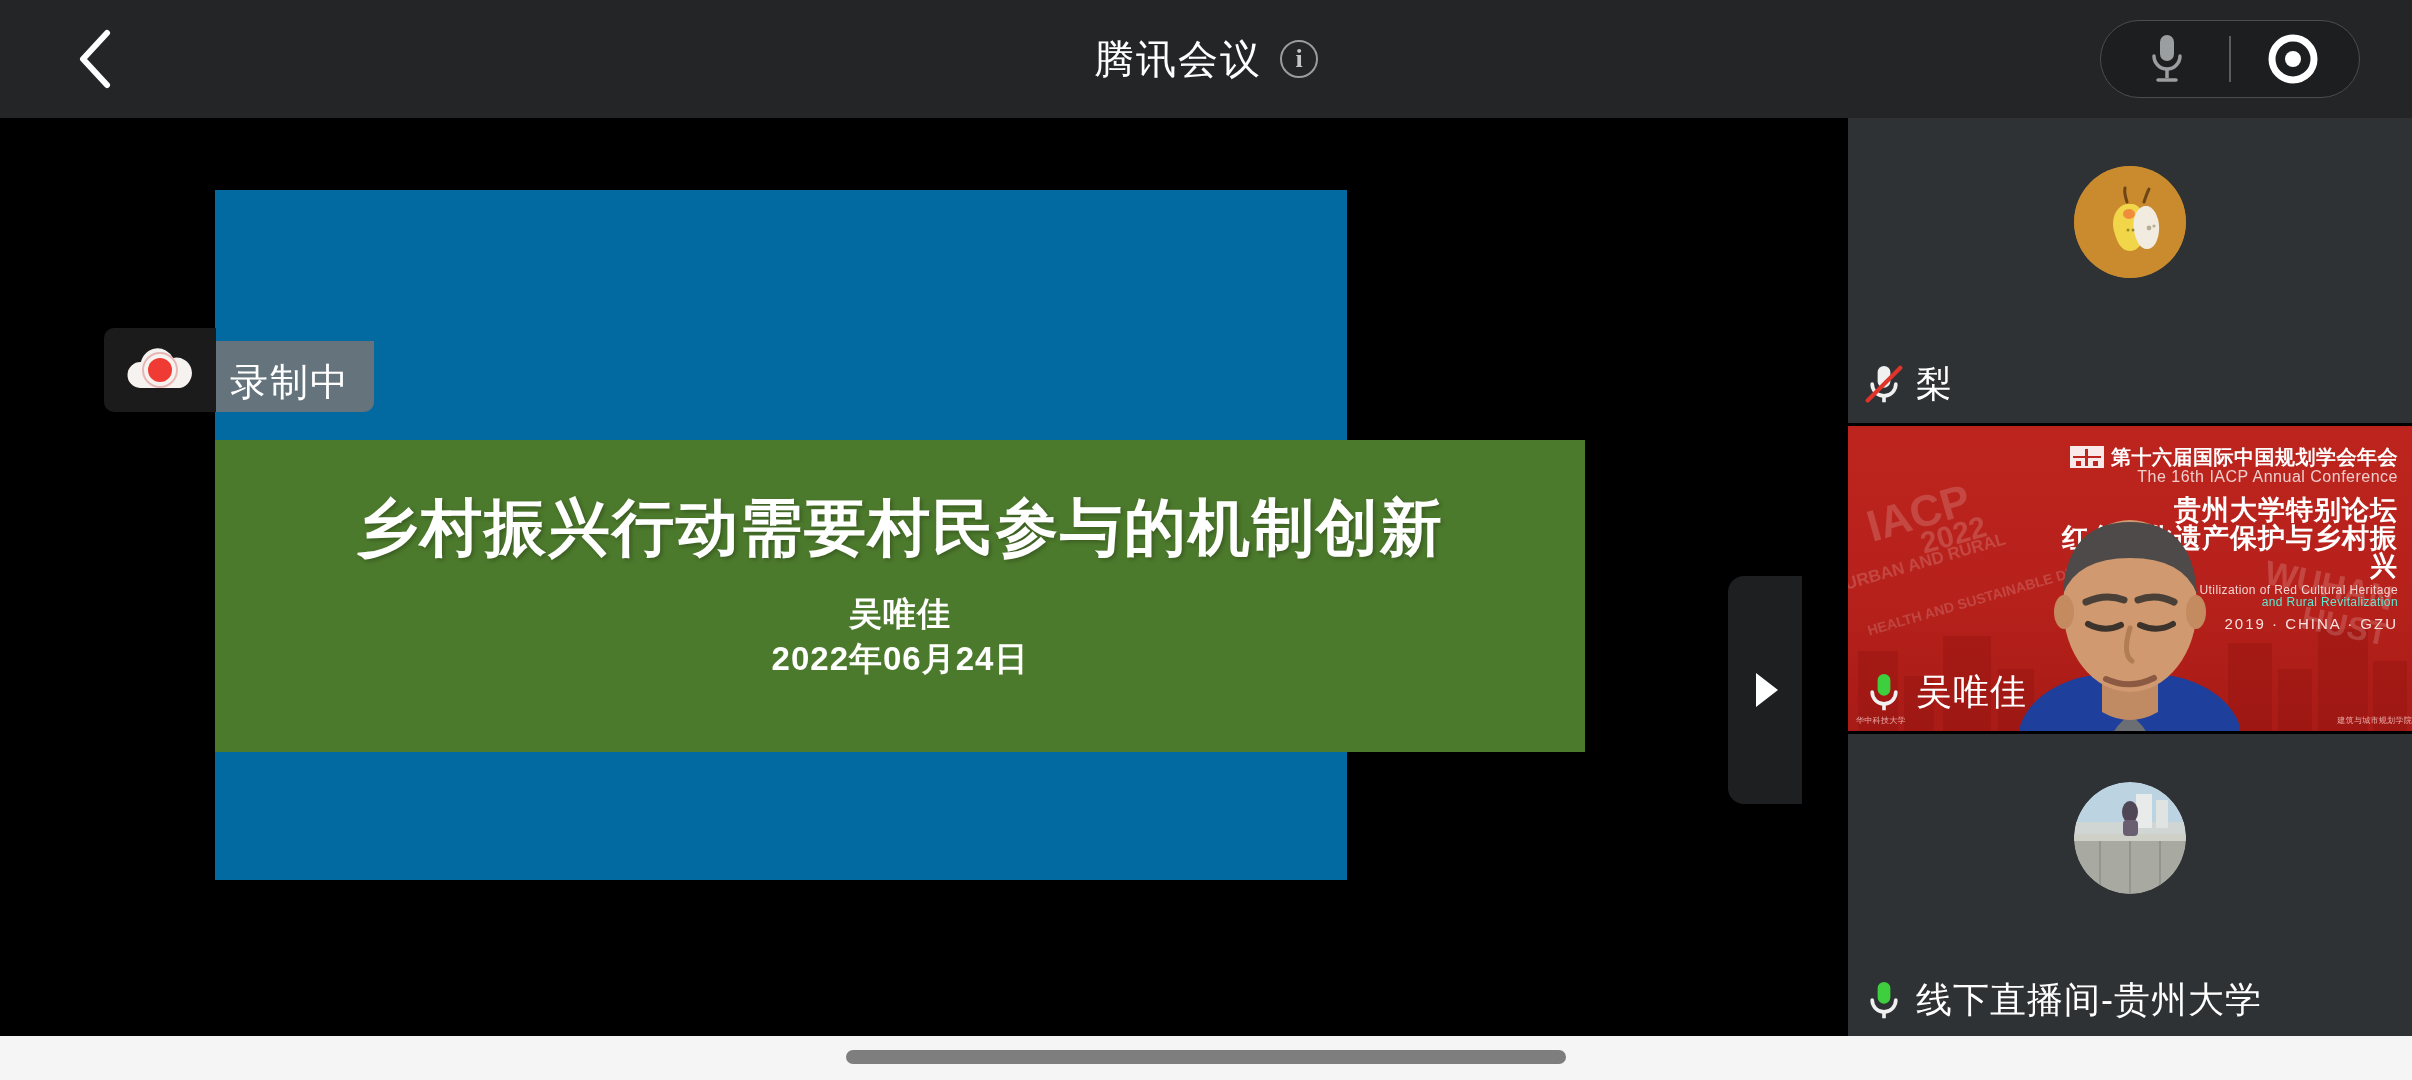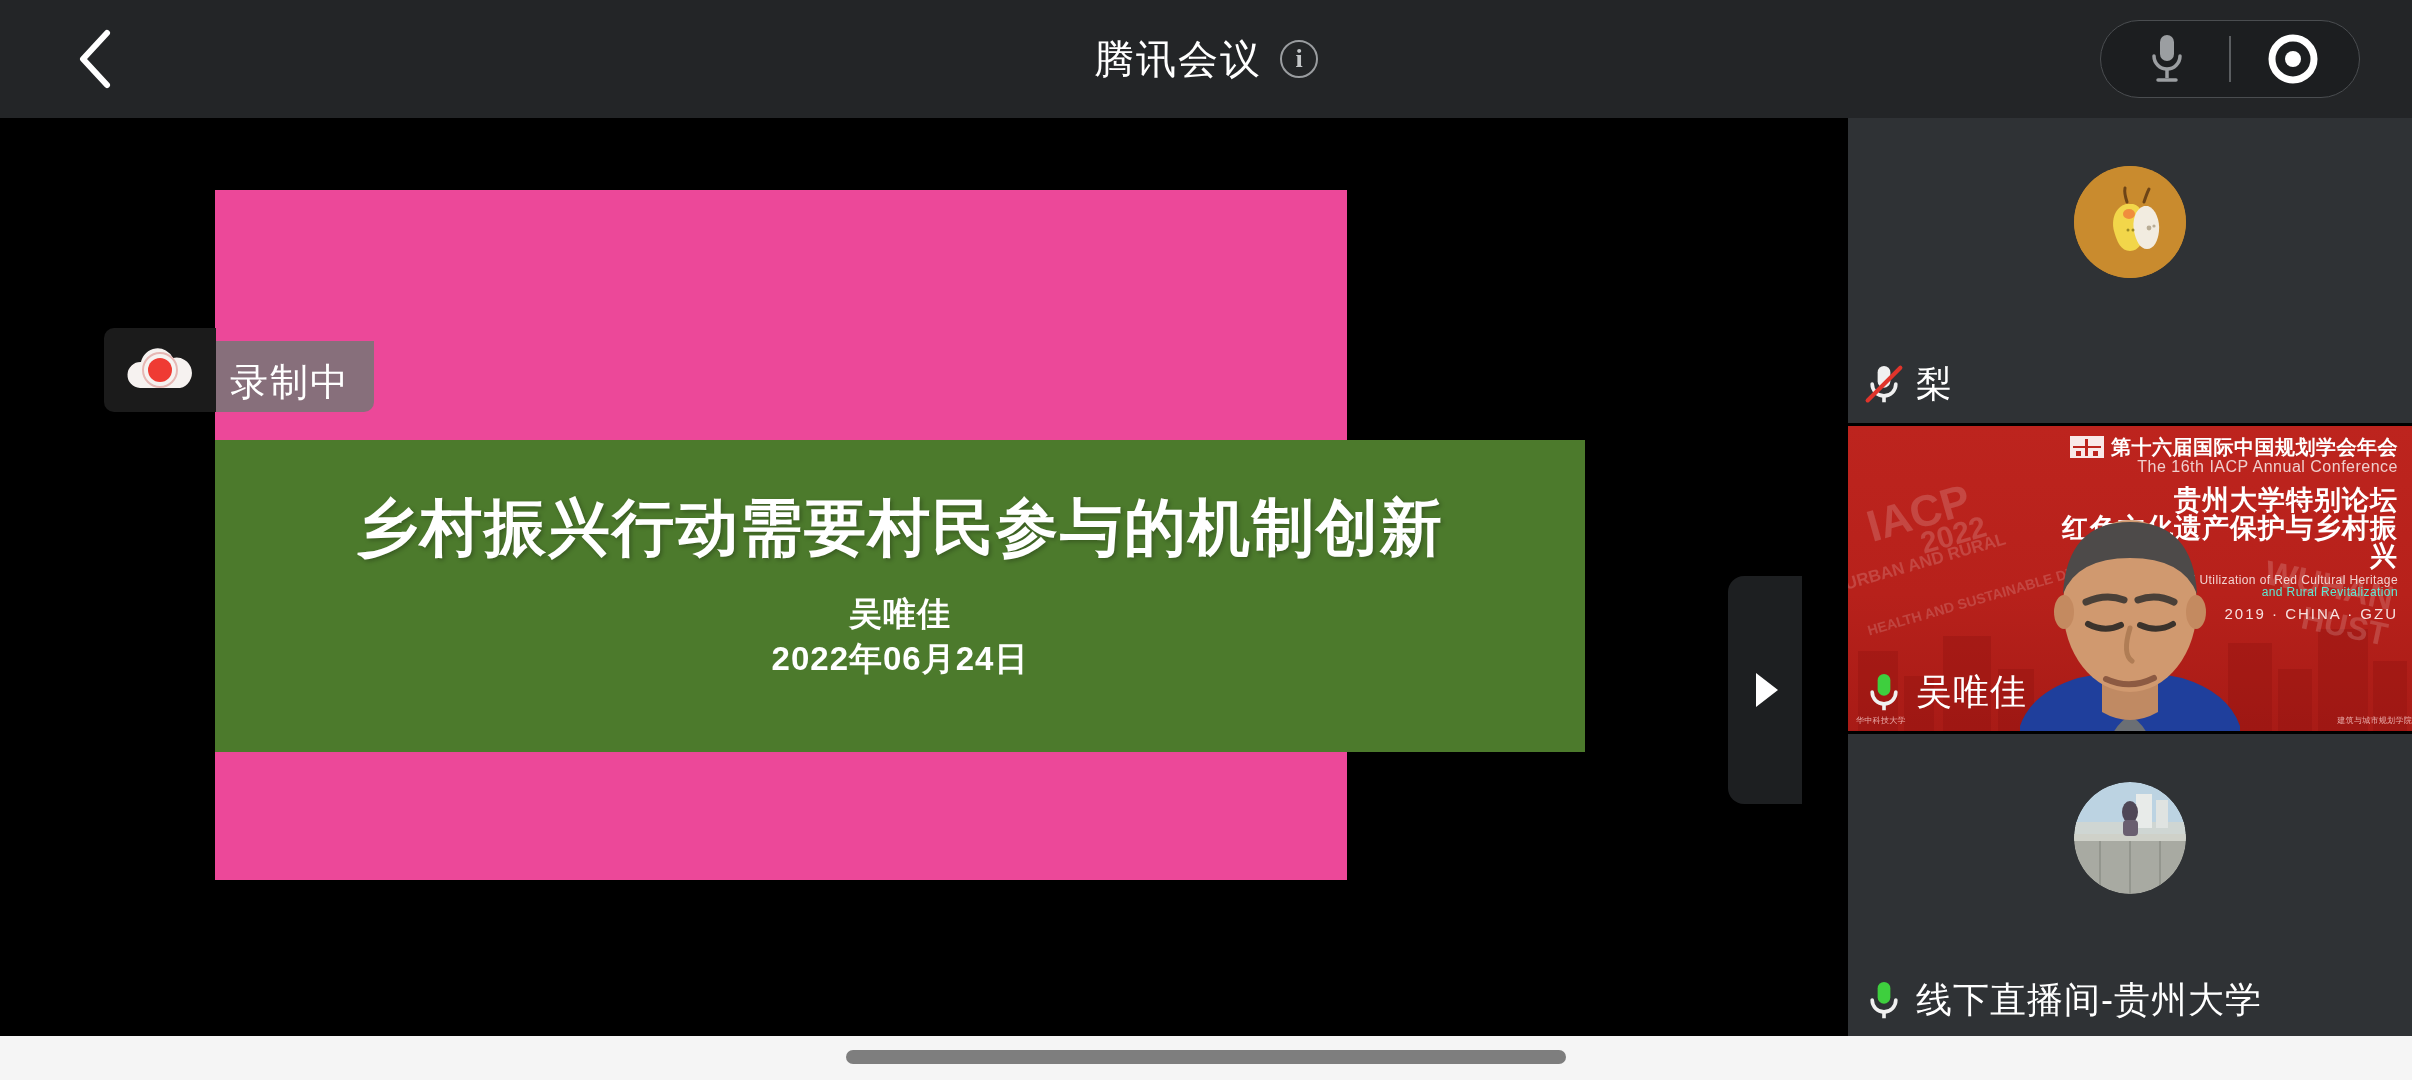--- a/index.html
+++ b/index.html
@@ -41,21 +41,21 @@
   #pill-divider { width:1.5px; height:46px; background:#5a5d60; margin:0 6px; }
   .pill-slot { width:112px; display:flex; align-items:center; justify-content:center; }
 
   
   #stage {
     position:absolute; left:0; top:118px; width:1848px; height:850px;
     background:#000; overflow:hidden;
   }
   #slide {
     position:absolute; left:215px; top:72px; width:1132px; height:690px;
-    background:#ec4899;
+    background:#0369a1;
   }
   #slide-band {
     position:absolute; left:0; top:250px; width:1370px; height:312px;
     background:#4c7a2c;
   }
   #slide-title {
     position:absolute; left:0; top:46px; width:1370px; text-align:center;
     color:#fff; font-size:62px; font-weight:700; letter-spacing:2px;
     text-shadow:2px 2px 4px rgba(0,0,0,.25);
   }
@@ -113,21 +113,21 @@
   #tile-video { background:#c0261f; }
   .vb-layer { position:absolute; inset:0; }
   .vb-band {
     position:absolute; inset:0;
     background:linear-gradient(180deg,#bd241e 0%,#b7211b 55%,#a81b16 100%);
   }
   .vb-skyline {
     position:absolute; left:0; bottom:0; width:100%; height:150px; opacity:.35;
   }
   .vb-head-logo {
-    position:absolute; right:14px; top:10px; width:340px; text-align:right;
+    position:absolute; right:14px; top:20px; width:340px; text-align:right;
     color:#ffffff; line-height:1.05;
   }
   .vb-h1 { font-size:20px; font-weight:700; letter-spacing:.5px; }
   .vb-h2 { font-size:16px; letter-spacing:.5px; color:#f0cfcd; margin-top:1px; }
   .vb-h3 { font-size:27px; font-weight:700; margin-top:10px; letter-spacing:1px; }
   .vb-h4 { font-size:27px; font-weight:700; letter-spacing:1px; }
   .vb-h5 { font-size:12px; color:#f2d3d1; margin-top:3px; letter-spacing:.4px; }
   .vb-h6 { font-size:12px; color:#5eead4; letter-spacing:.4px; }
   .vb-h7 { font-size:15px; color:#f7e2e0; margin-top:7px; letter-spacing:2px; }
   .vb-diag {

